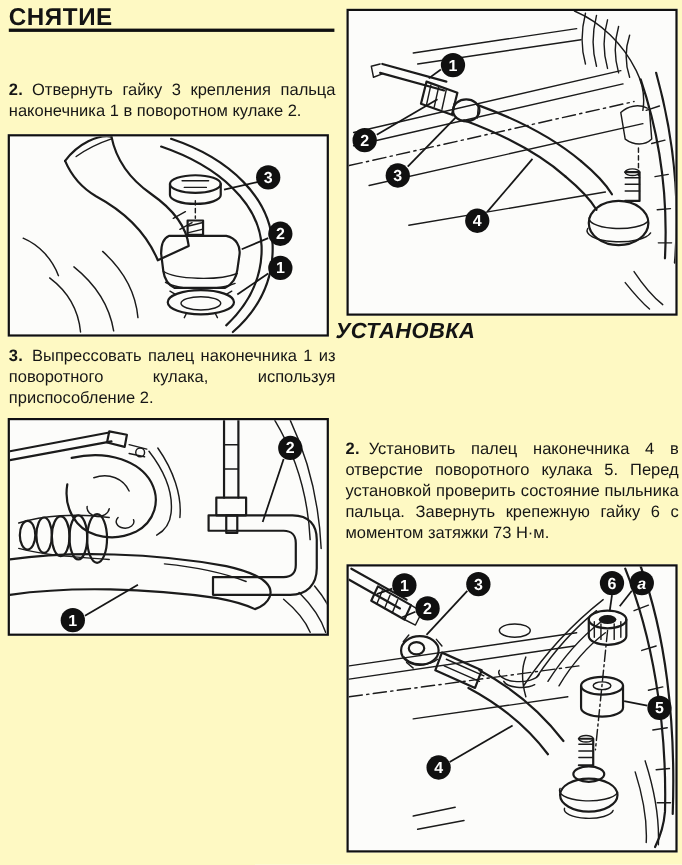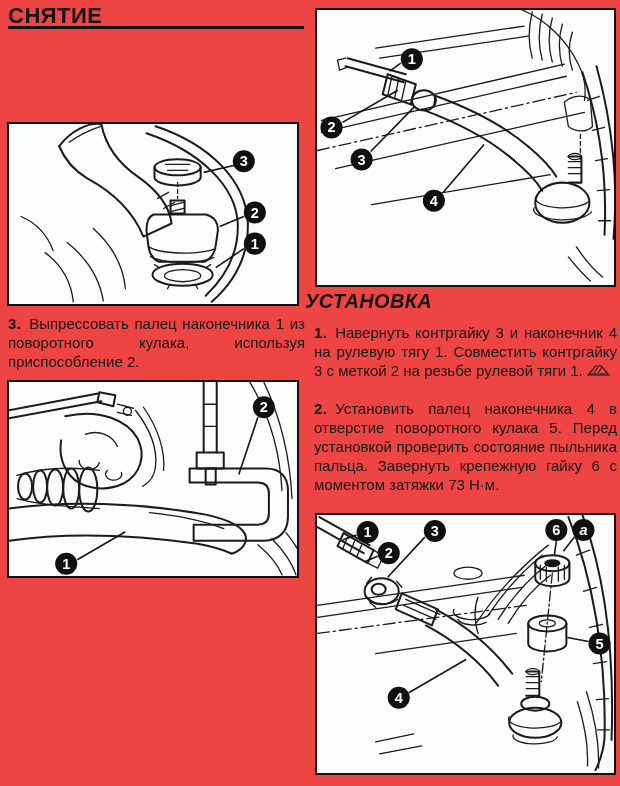--- a/index.html
+++ b/index.html
@@ -1,18 +1,18 @@
 <!DOCTYPE html>
 <html><head>
 <meta charset="utf-8">
 <style>
   html,body{margin:0;padding:0;}
   .page{
     position:relative; width:620px; height:786px;
-    background:#ef4444; overflow:hidden;
+    background:#fef9c3; overflow:hidden;
     font-family:"Liberation Sans", sans-serif;
     color:#141414;
   }
   .h1{
     position:absolute; left:8px; top:3px; width:297px;
     font-size:22px; font-weight:bold; letter-spacing:.5px; margin:0;
   }
   .rule{
     position:absolute; left:8px; top:26px; width:296px; height:3px;
     background:#101010;
@@ -43,20 +43,21 @@
 </style>
 </head>
 <body>
 
 <div class="page">
 
   <h1 class="h1">СНЯТИЕ</h1>
   <div class="rule"></div>
 
 
+  <p class="step col-l" style="top:72px"><b>2.</b><span>Отвернуть гайку 3 крепления пальца наконечника 1 в поворотном кулаке 2.</span></p>
 
   <div class="fig" style="left:7px; top:122px; width:292px; height:184px;">
     <svg viewBox="0 0 287 179">
       <g class="art">
 
         <path d="M146,2 C200,20 236,56 238,98 C239,130 226,156 202,177"></path>
         <path d="M137,9 C190,27 226,61 228,99 C229,128 217,151 196,171"></path>
 
         <path d="M92,0 C96,20 108,38 128,52 C148,66 160,82 162,99 L134,112 C124,88 104,68 78,54 C66,47 56,36 50,22"></path>
         <path d="M50,22 C62,6 80,-2 92,0"></path>
@@ -202,27 +203,20 @@
       <g>
         <line class="leader" x1="125" y1="182" x2="166" y2="134"></line>
         <circle class="co" cx="116" cy="190" r="11"></circle>
         <text class="co-t" x="116" y="195">4</text>
       </g>
     </svg>
   </div>
 
   <h2 class="h2">УСТАНОВКА</h2>
 
-  <p class="step col-r" style="top:323px"><b>1.</b><span>Навернуть контргайку 3 и наконечник 4 на рулевую тягу 1. Совместить контргайку 3 с меткой 2 на резьбе рулевой тяги 1.</span><svg class="pict" width="23" height="13" viewBox="0 0 23 13">
-        <g stroke="#222" stroke-width="1.2" fill="none">
-          <path d="M2,11 L8.5,3 L14.5,3 L21,11 Z"></path>
-          <path d="M7,10 l4,-6 M11,10 l4,-6"></path>
-          <path d="M0,12 H23"></path>
-        </g>
-      </svg></p>
 
   <p class="step col-r" style="top:399px"><b>2.</b><span>Установить палец наконечника 4 в отверстие поворотного кулака 5. Перед установкой проверить состояние пыльника пальца. Завернуть крепежную гайку 6 с моментом затяжки 73 Н·м.</span></p>
 
   <div class="fig" style="left:315px; top:513px; width:301px; height:262px;">
     <svg viewBox="0 0 295 257">
       <g class="art">
 
         <path class="thin" d="M0,90 L206,60 M0,102 L204,72 M58,138 L198,118 M58,226 l38,-8 M62,238 l42,-8"></path>
         <path class="thin" stroke-dasharray="12,4,2,4" d="M0,118 L208,90"></path>
 

